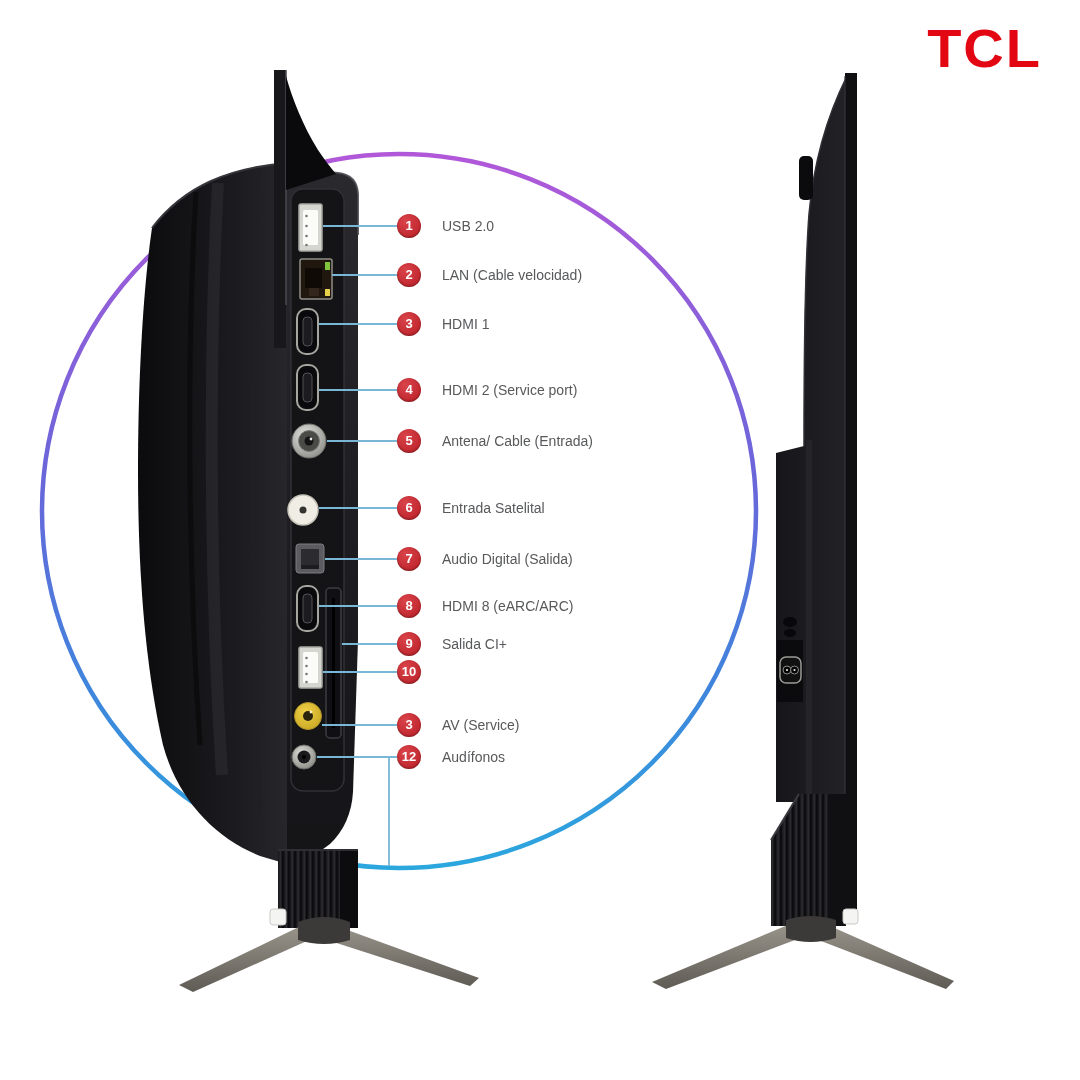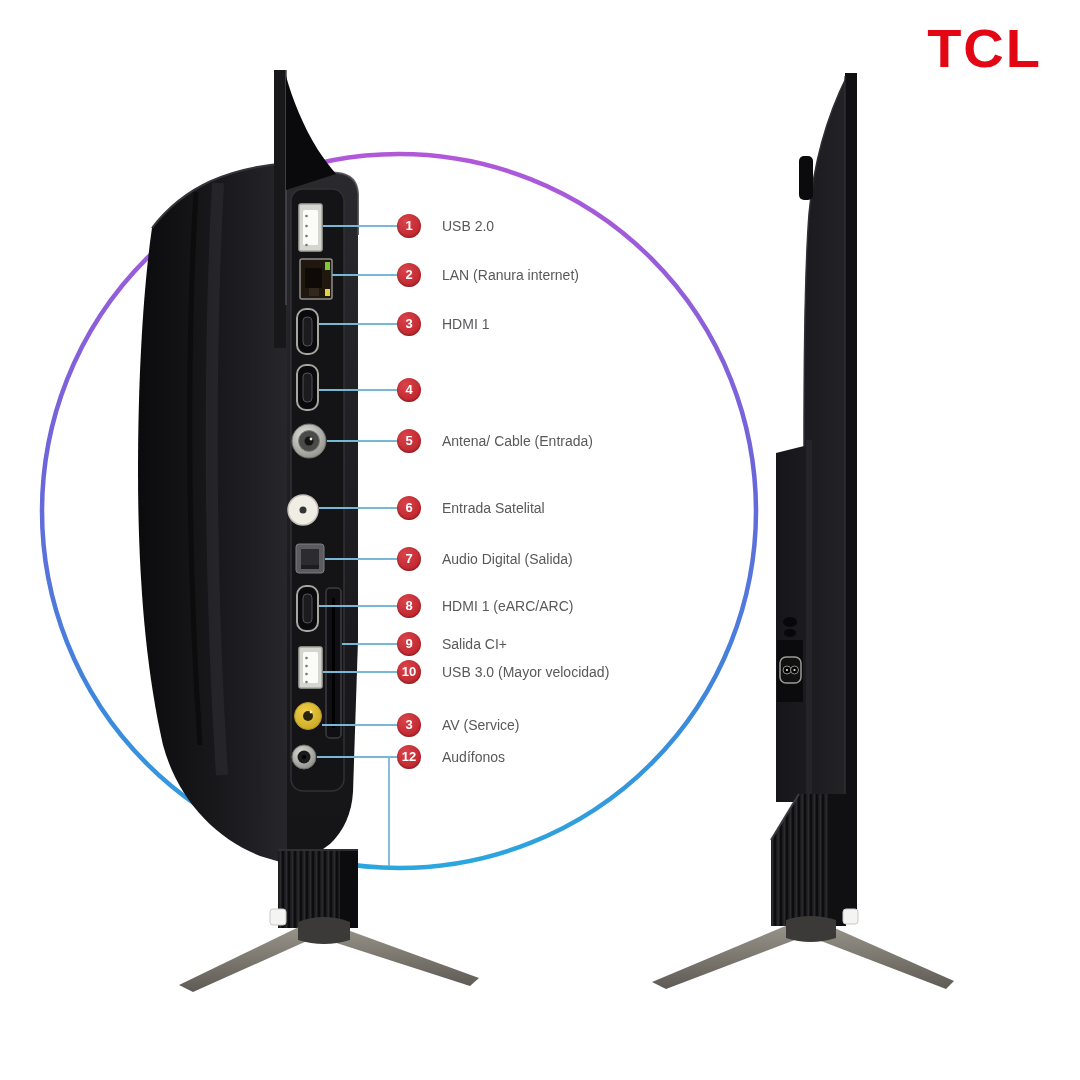--- a/index.html
+++ b/index.html
@@ -211,60 +211,60 @@
   <div class="logo">TCL</div>
 
   <div class="port-row" style="top:213px">
     <i class="lead" style="left:323px;width:75px"></i>
     <span class="badge">1</span>
     <span class="plabel">USB 2.0</span>
   </div>
   <div class="port-row" style="top:262px">
     <i class="lead" style="left:332px;width:66px"></i>
     <span class="badge">2</span>
-    <span class="plabel">LAN (Ranura internet)</span>
+    <span class="plabel">LAN (Cable velocidad)</span>
   </div>
   <div class="port-row" style="top:311px">
     <i class="lead" style="left:319px;width:79px"></i>
     <span class="badge">3</span>
     <span class="plabel">HDMI 1</span>
   </div>
   <div class="port-row" style="top:377px">
     <i class="lead" style="left:319px;width:79px"></i>
     <span class="badge">4</span>
+    <span class="plabel">HDMI 2 (Service port)</span>
   </div>
   <div class="port-row" style="top:428px">
     <i class="lead" style="left:327px;width:71px"></i>
     <span class="badge">5</span>
     <span class="plabel">Antena/ Cable (Entrada)</span>
   </div>
   <div class="port-row" style="top:495px">
     <i class="lead" style="left:319px;width:79px"></i>
     <span class="badge">6</span>
     <span class="plabel">Entrada Satelital</span>
   </div>
   <div class="port-row" style="top:546px">
     <i class="lead" style="left:325px;width:73px"></i>
     <span class="badge">7</span>
     <span class="plabel">Audio Digital (Salida)</span>
   </div>
   <div class="port-row" style="top:593px">
     <i class="lead" style="left:319px;width:79px"></i>
     <span class="badge">8</span>
-    <span class="plabel">HDMI 1 (eARC/ARC)</span>
+    <span class="plabel">HDMI 8 (eARC/ARC)</span>
   </div>
   <div class="port-row" style="top:631px">
     <i class="lead" style="left:342px;width:56px"></i>
     <span class="badge">9</span>
     <span class="plabel">Salida CI+</span>
   </div>
   <div class="port-row" style="top:659px">
     <i class="lead" style="left:323px;width:75px"></i>
     <span class="badge">10</span>
-    <span class="plabel">USB 3.0 (Mayor velocidad)</span>
   </div>
   <div class="port-row" style="top:712px">
     <i class="lead" style="left:322px;width:76px"></i>
     <span class="badge">3</span>
     <span class="plabel">AV (Service)</span>
   </div>
   <div class="port-row" style="top:744px">
     <i class="lead" style="left:317px;width:81px"></i>
     <span class="badge">12</span>
     <span class="plabel">Audífonos</span>

